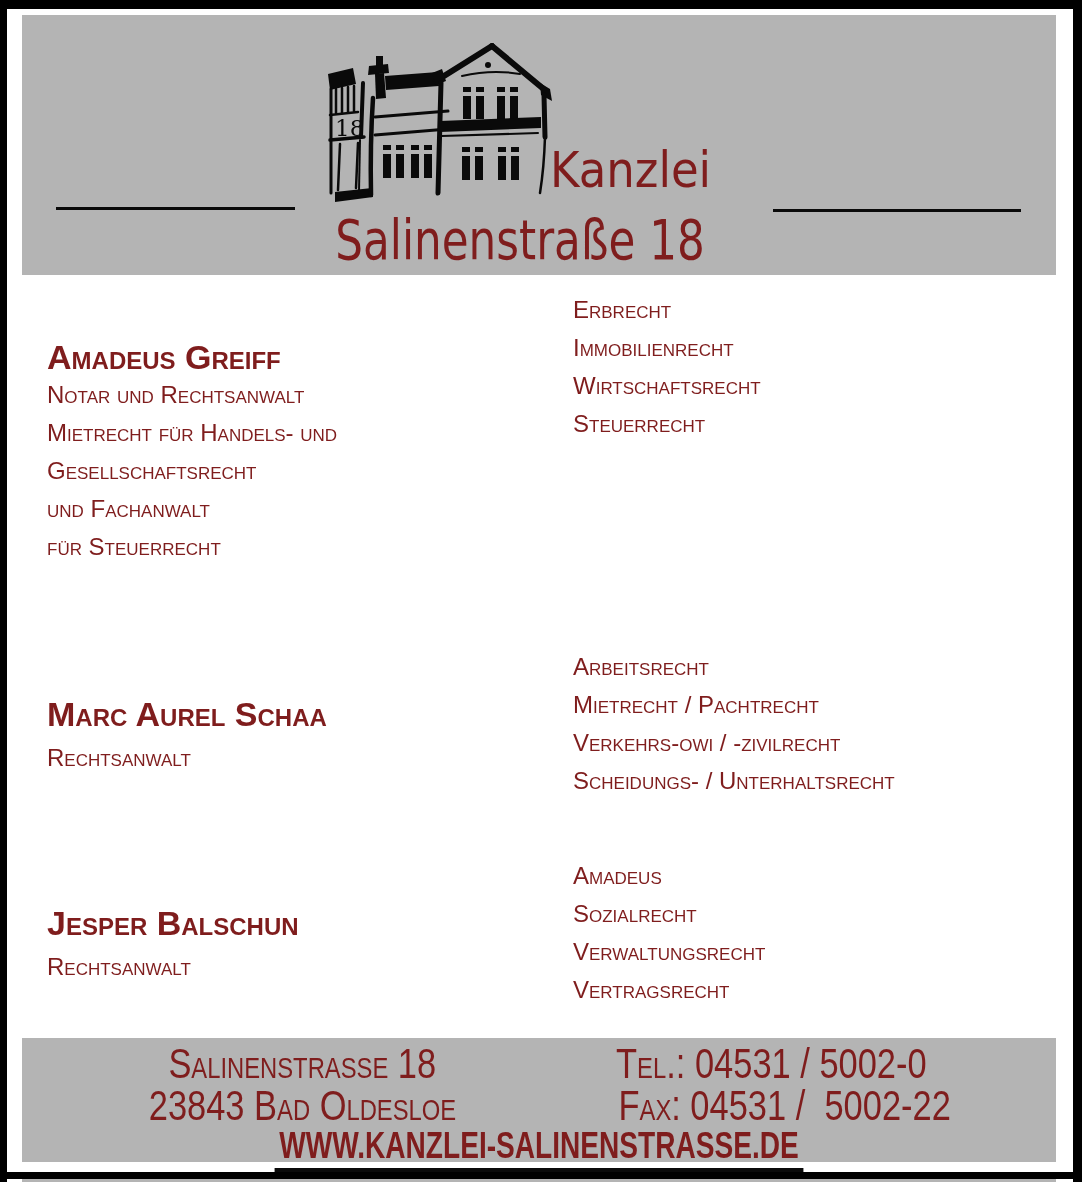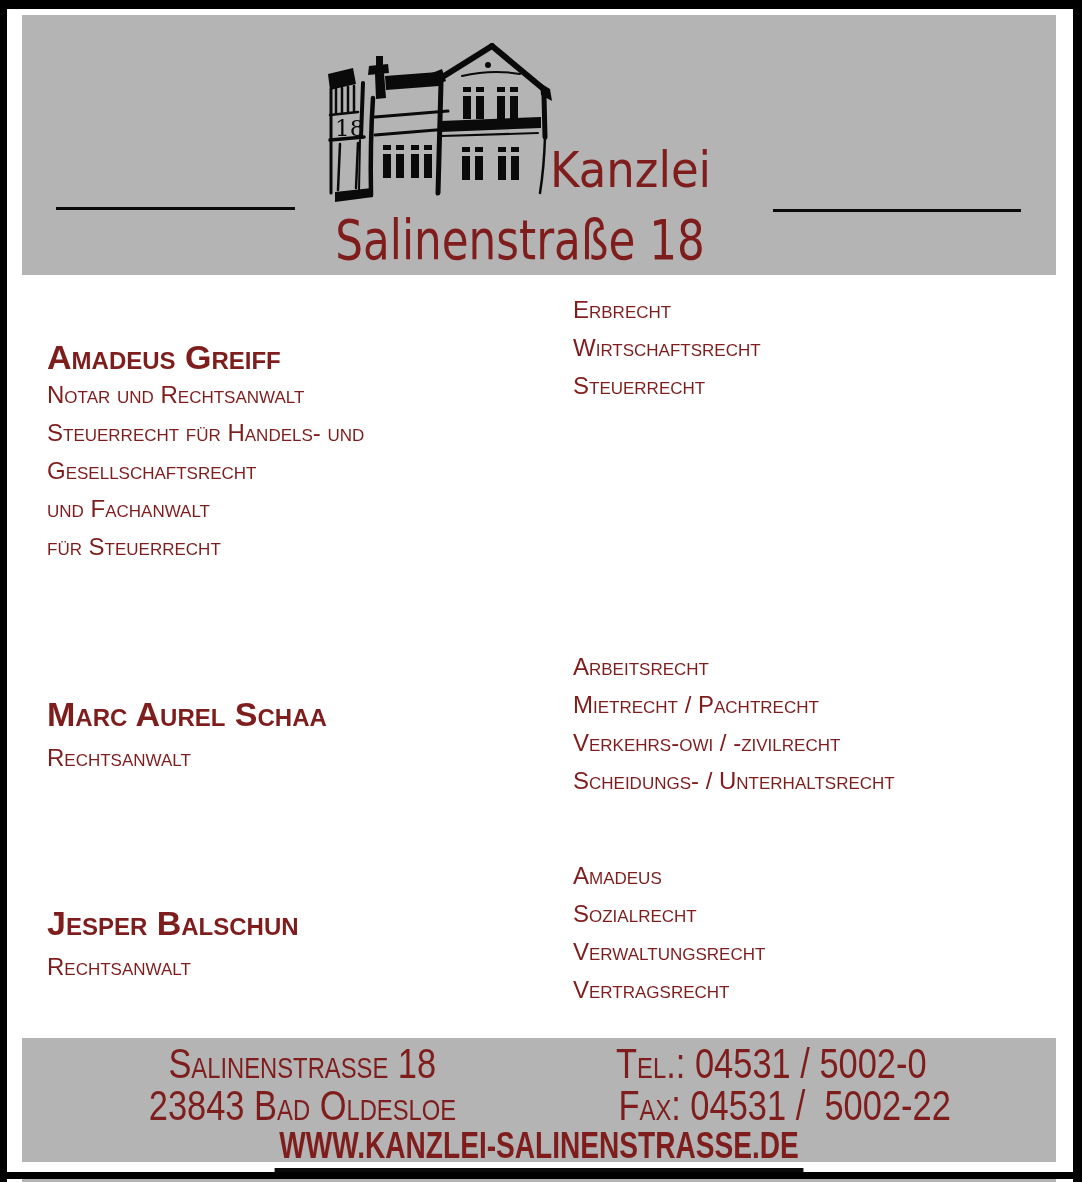--- a/index.html
+++ b/index.html
@@ -152,27 +152,28 @@
     </div>
     <div class="brand2">
       <span class="hc">Salinenstraße 18</span>
     </div>
   </div>
 
   <div class="row row1">
     <div class="colL">
       <div class="pname sc">Amadeus Greiff</div>
       <div class="line sc">Notar und Rechtsanwalt</div>
-      <div class="line sc">Steuerrecht für Handels- und</div>
+      <div class="line sc">Mietrecht für Handels- und</div>
       <div class="line sc">Gesellschaftsrecht</div>
       <div class="line sc">und Fachanwalt</div>
       <div class="line sc">für Steuerrecht</div>
     </div>
     <div class="colR">
       <div class="line sc">Erbrecht</div>
+      <div class="line sc">Immobilienrecht</div>
       <div class="line sc">Wirtschaftsrecht</div>
       <div class="line sc">Steuerrecht</div>
     </div>
   </div>
 
   <div class="row row2">
     <div class="colL">
       <div class="pname sc">Marc Aurel Schaa</div>
       <div class="line sc">Rechtsanwalt</div>
     </div>

